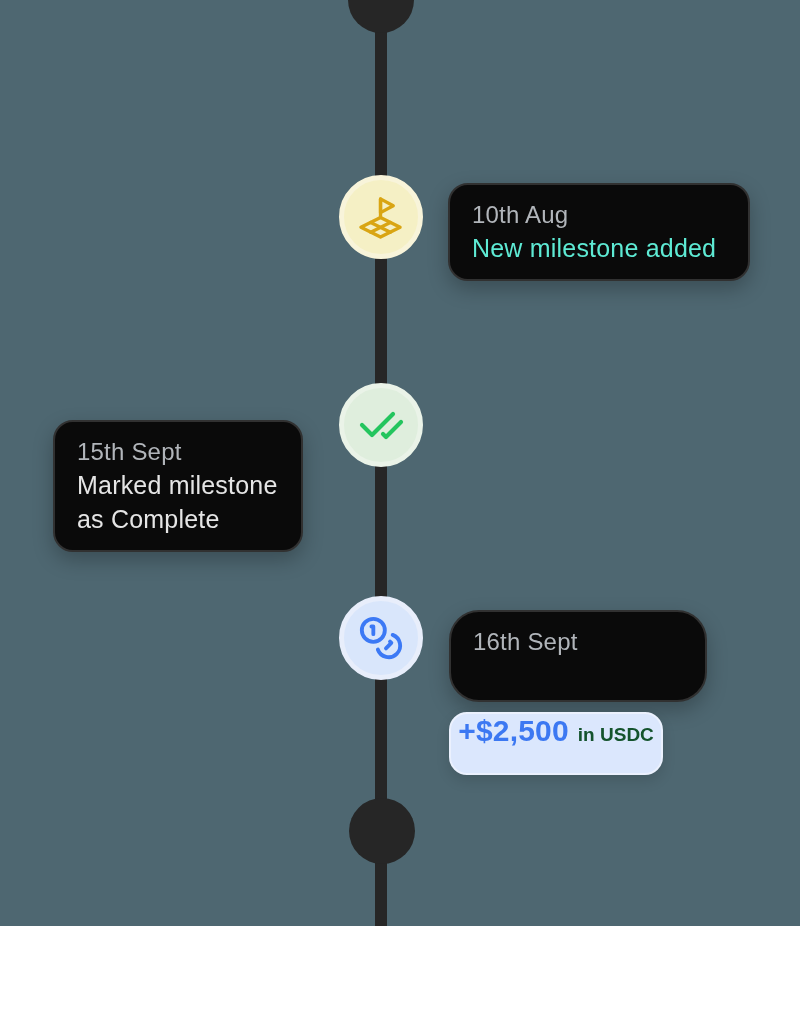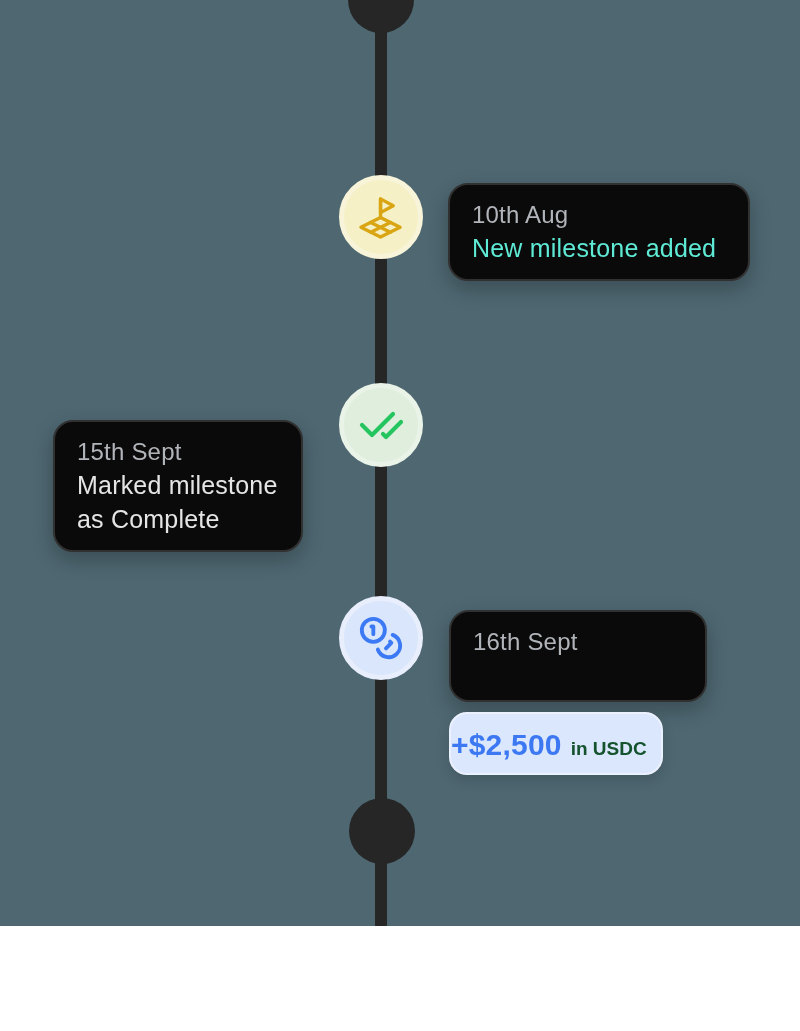--- a/index.html
+++ b/index.html
@@ -48,33 +48,32 @@
     box-sizing: border-box;
     border-radius: 20px;
     border: 2px solid #313131;
     padding: 14px 22px;
     box-shadow: 0 8px 20px rgba(0,0,0,0.25);
   }
   .card .date  { font-size: 24px; line-height: 32px; letter-spacing: 0.2px; }
   .card .title { font-size: 25px; line-height: 34px; letter-spacing: 0.2px; }
   .card.ev1 { left: 448px; top: 183px; width: 302px; min-height: 96px; }
   .card.ev2 { left:  53px; top: 376px; width: 250px; min-height: 128px; margin-top: 44px; }
-  .card.ev3 { left: 449px; top: 610px; width: 258px; min-height: 92px; }
+  .card.ev3 { left: 449px; top: 610px; width: 258px; min-height: 92px; border-radius: 30px; }
 
   
   .funds-chip {
     position: absolute;
     left: 449px; top: 712px;
     width: 214px; height: 63px;
     box-sizing: border-box;
     border-radius: 18px;
     border: 2px solid #ebf1fe;
-    display: flex; align-items: baseline; 
+    display: flex; align-items: baseline; justify-content: center;
     gap: 9px;
-    padding-top: 14px;
     box-shadow: 0 6px 14px rgba(0,0,0,0.12);
   }
   .funds-chip .amount { font-size: 30px; font-weight: 700; letter-spacing: 0.2px; }
   .funds-chip .unit   { font-size: 19px; font-weight: 600; }
 
   svg { display: block; }
 </style>
 </head>
 <body>
 

